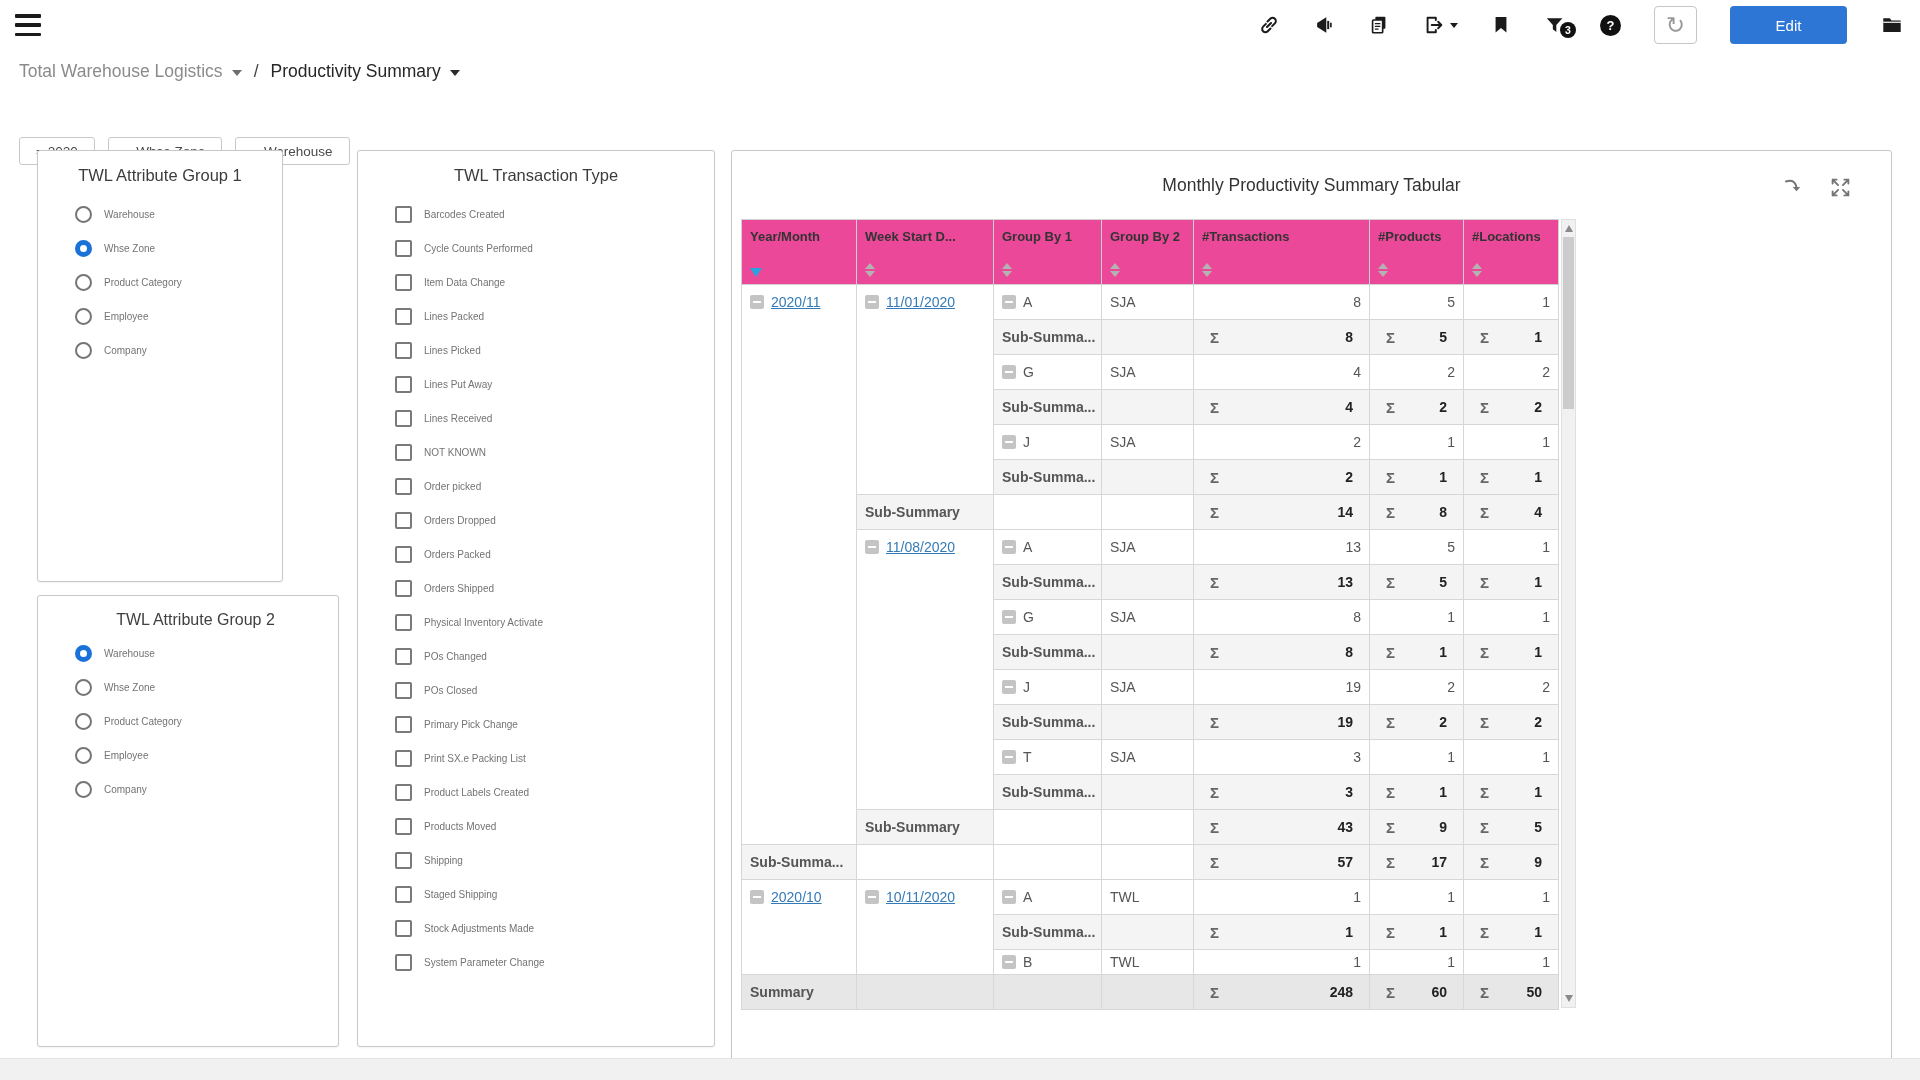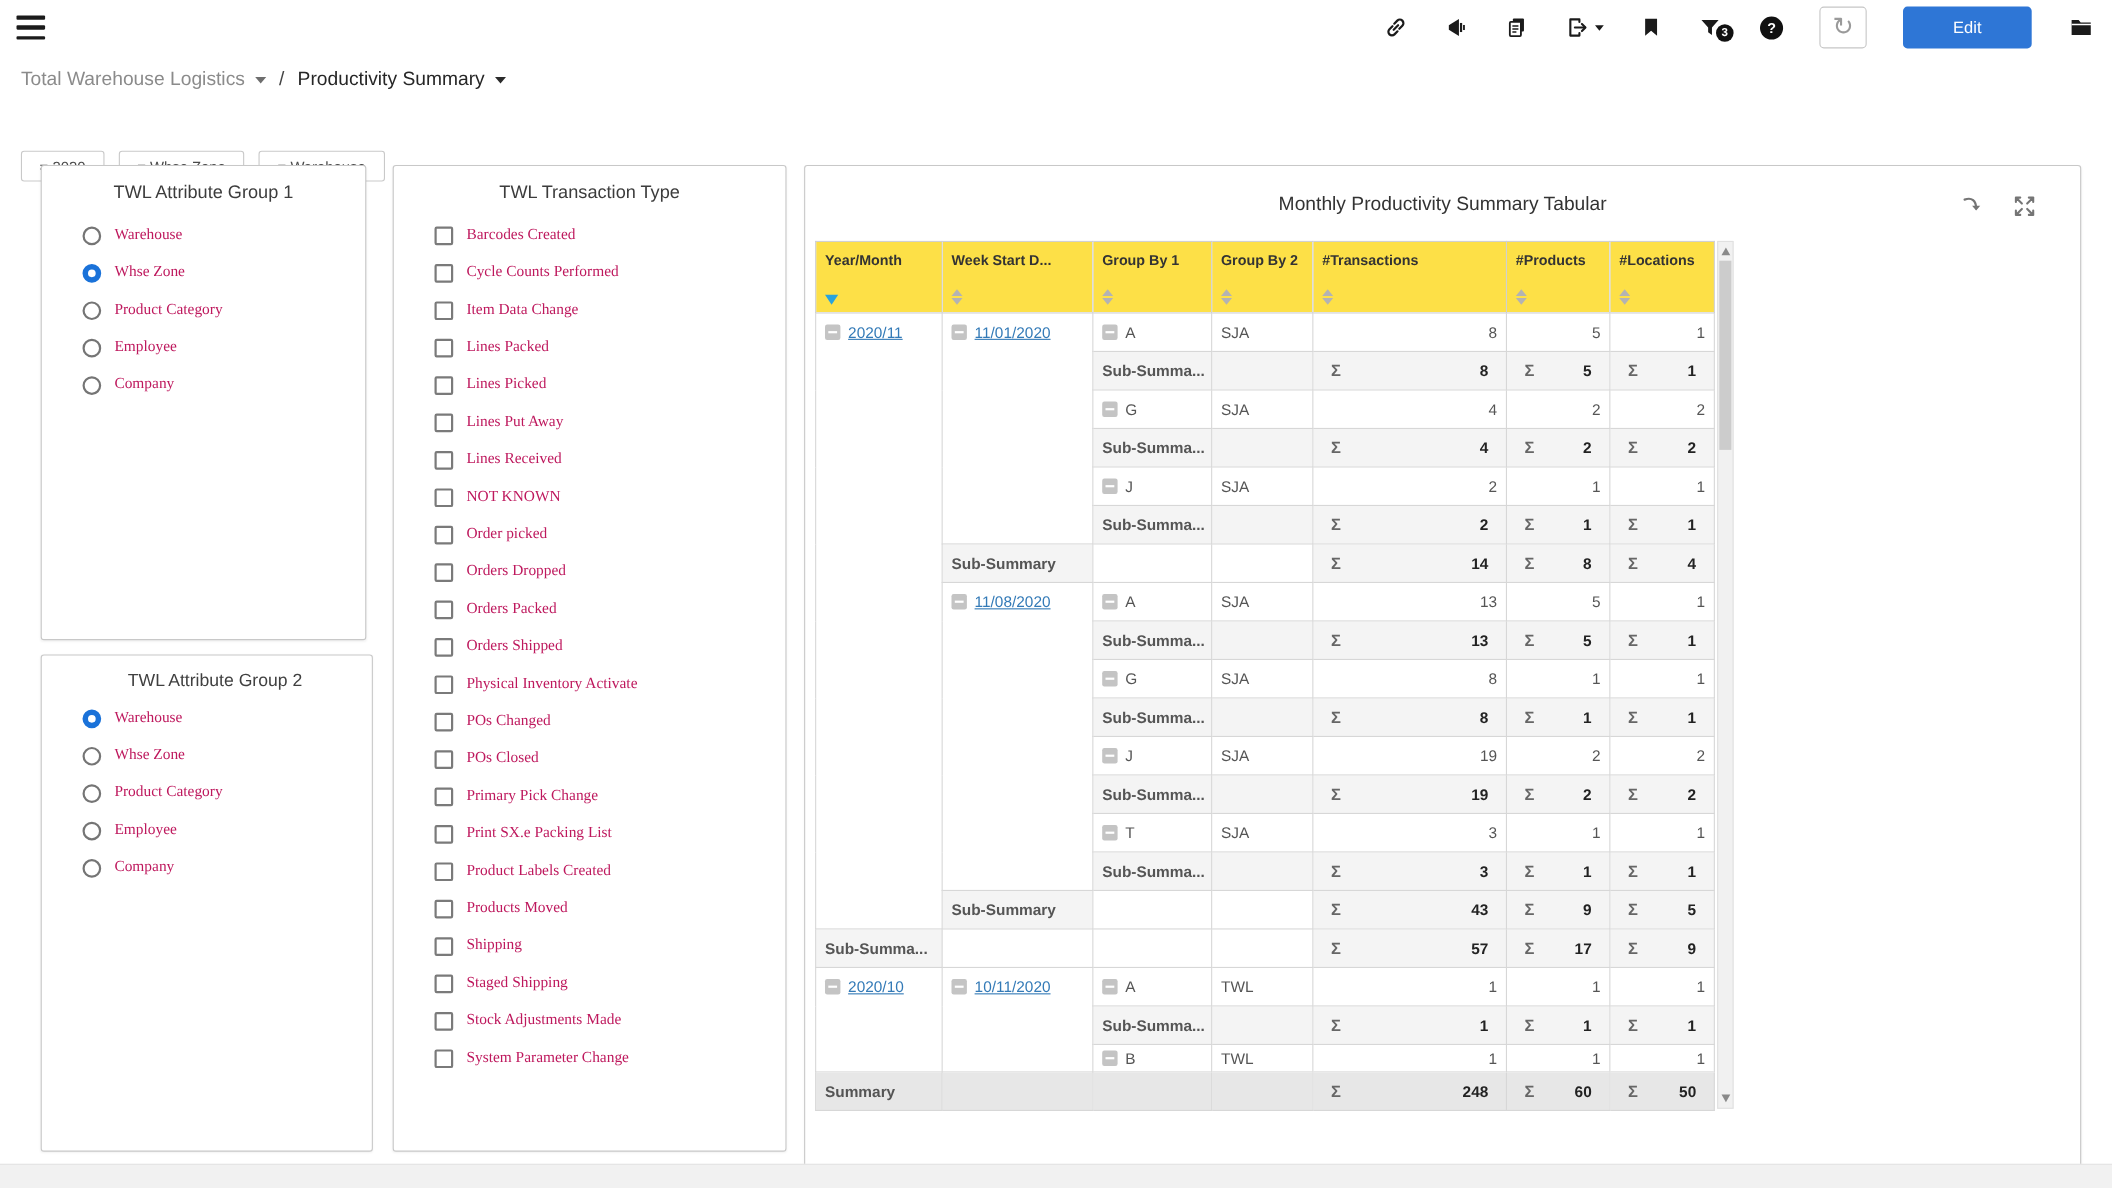--- a/index.html
+++ b/index.html
@@ -28,44 +28,44 @@
   .bc-parent{color:#8b8b8b;cursor:pointer;display:flex;align-items:center;}
   .bc-sep{color:#444;margin:0 12px;}
   .bc-current{color:#262626;cursor:pointer;display:flex;align-items:center;}
   .caret-bc{display:inline-block;width:0;height:0;border-left:5px solid transparent;border-right:5px solid transparent;border-top:6px solid #6e6e6e;margin-left:9px;margin-top:3px;}
   .caret-bc.dark{border-top-color:#2b2b2b;}
   .chips{position:absolute;top:92px;left:19px;display:flex;gap:13px;margin-top:45px;}
   .chip{height:28px;padding:0 16px;border:1px solid #c9c9c9;border-radius:3px;background:#fff;color:#4a4a4a;font-size:13.5px;display:flex;align-items:center;cursor:pointer;}
 
   
   .panel{position:absolute;background:#fff;border:1px solid #c8c8c8;border-radius:3px;box-shadow:0 1px 2px rgba(0,0,0,.05);}
-  #ag1{left:37px;top:150px;width:296px;height:432px;}
+  #ag1{left:37px;top:150px;width:246px;height:432px;}
   #ag2{left:37px;top:595px;width:302px;height:452px;}
   #tt {left:357px;top:150px;width:358px;height:897px;}
   #report{left:731px;top:150px;width:1161px;height:919px;}
   .pt-center{font-size:16.5px;font-weight:400;color:#3c3c3c;text-align:center;margin-top:15px;}
   .pt-left{font-size:16px;font-weight:400;color:#404040;text-align:center;margin:15px 0 0 15px;}
   .opt-list{list-style:none;position:absolute;left:37px;top:46px;right:10px;}
   #ag2 .opt-list{top:40px;}
   .opt-list li{height:34px;display:flex;align-items:center;gap:12px;cursor:pointer;}
   .radio{width:17px;height:17px;border:2px solid #757575;border-radius:50%;background:#fff;flex:none;}
   .radio.on{border:5.5px solid var(--radio);}
   .checkbox{width:17px;height:17px;border:2px solid #7a7a7a;border-radius:2px;background:#fff;flex:none;}
-  .opt-label{font-size:14px;color:#be185d;font-family:Liberation Serif, serif;}
+  .opt-label{font-size:10px;color:#737373;}
 
   
   .report-title{position:absolute;top:24px;left:0;width:100%;text-align:center;font-size:17.5px;font-weight:400;color:#333;}
   .rp-icon{position:absolute;background:none;border:none;cursor:pointer;}
   .rp-hook{top:26px;right:88px;}
   .rp-expand{top:26px;right:40px;}
   .tbl-wrap{position:absolute;left:9px;top:68px;}
   table.tbl{border-collapse:collapse;table-layout:fixed;width:817px;}
   .tbl th,.tbl td{border:1px solid #d7d7d7;padding:0 8px;font-size:14px;color:#555;overflow:hidden;white-space:nowrap;}
   .tbl thead tr{height:64px;}
-  .tbl thead th{background:#fde047;border-color:#d0d0d0;vertical-align:top;text-align:left;padding:0;margin-left:20px;}
+  .tbl thead th{background:#ec4899;border-color:#d0d0d0;vertical-align:top;text-align:left;padding:0;margin-left:20px;}
   .th-inner{height:64px;display:flex;flex-direction:column;justify-content:space-between;padding:9px 8px 7px 8px;}
   .th-label{font-size:13px;font-weight:bold;color:#333;}
   .th-sort{display:flex;flex-direction:column;gap:2px;width:12px;cursor:pointer;}
   .tri-up{width:0;height:0;border-left:5px solid transparent;border-right:5px solid transparent;border-bottom:6px solid #b3b3b3;}
   .tri-down{width:0;height:0;border-left:5px solid transparent;border-right:5px solid transparent;border-top:6px solid #b3b3b3;}
   .tri-active{width:0;height:0;border-left:6.5px solid transparent;border-right:6.5px solid transparent;border-top:9px solid var(--sortblue);}
   .tbl tbody tr{height:35px;}
   .tbl tbody tr.clip{height:25px;}
   .tbl tbody tr.clip td{border-bottom:none;}
   td[rowspan]{vertical-align:top;padding-top:9px;}

